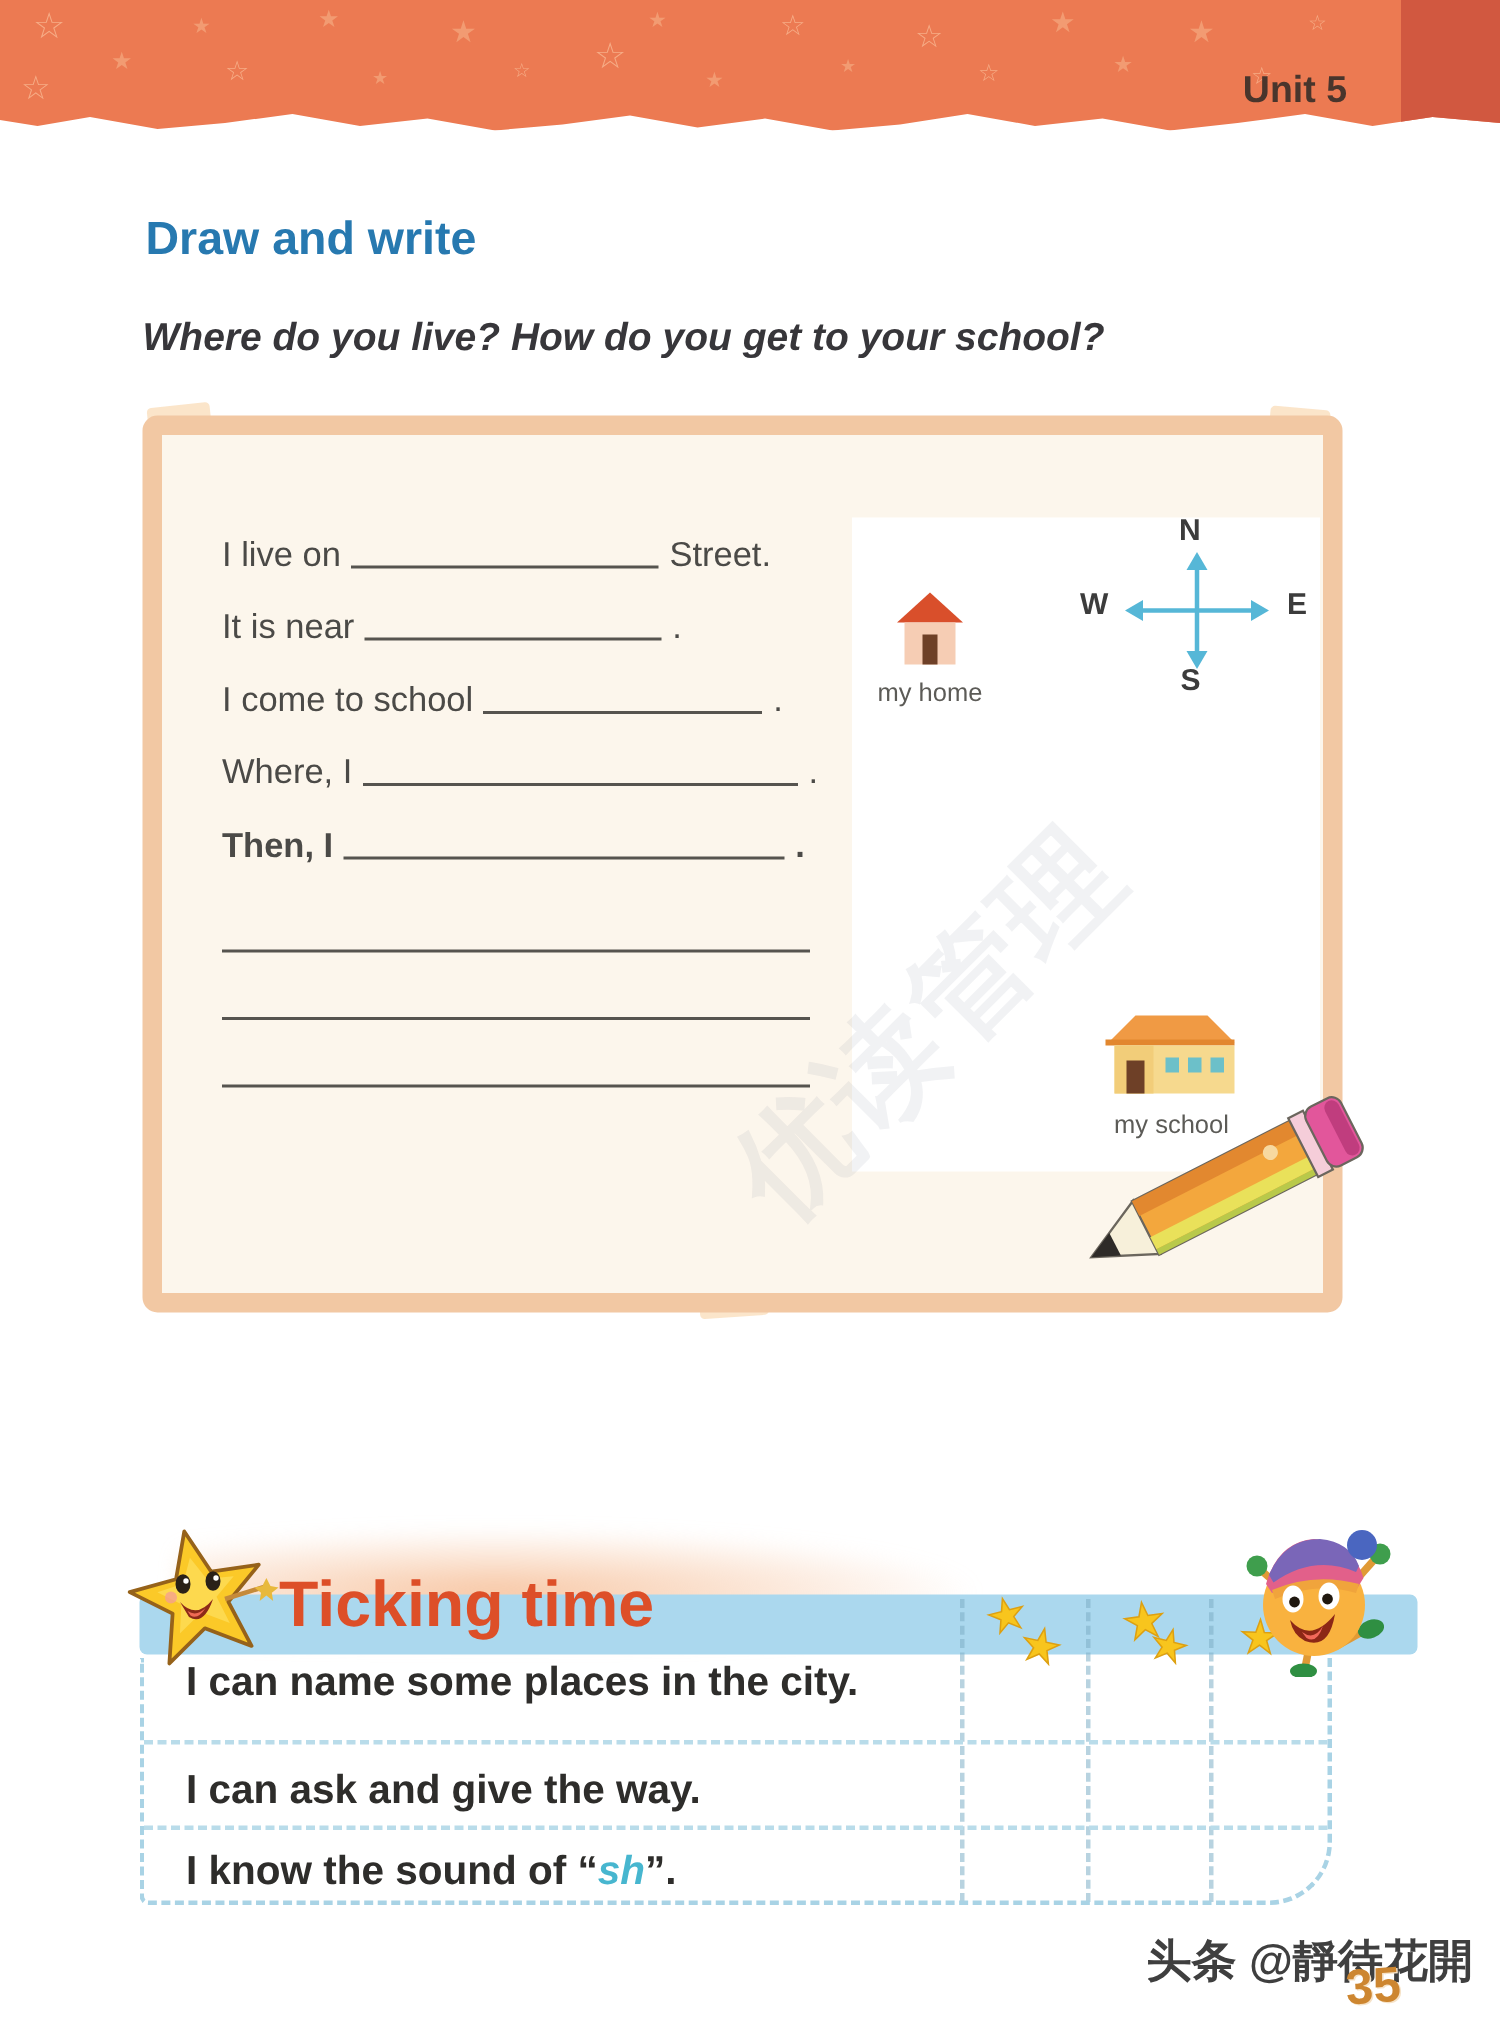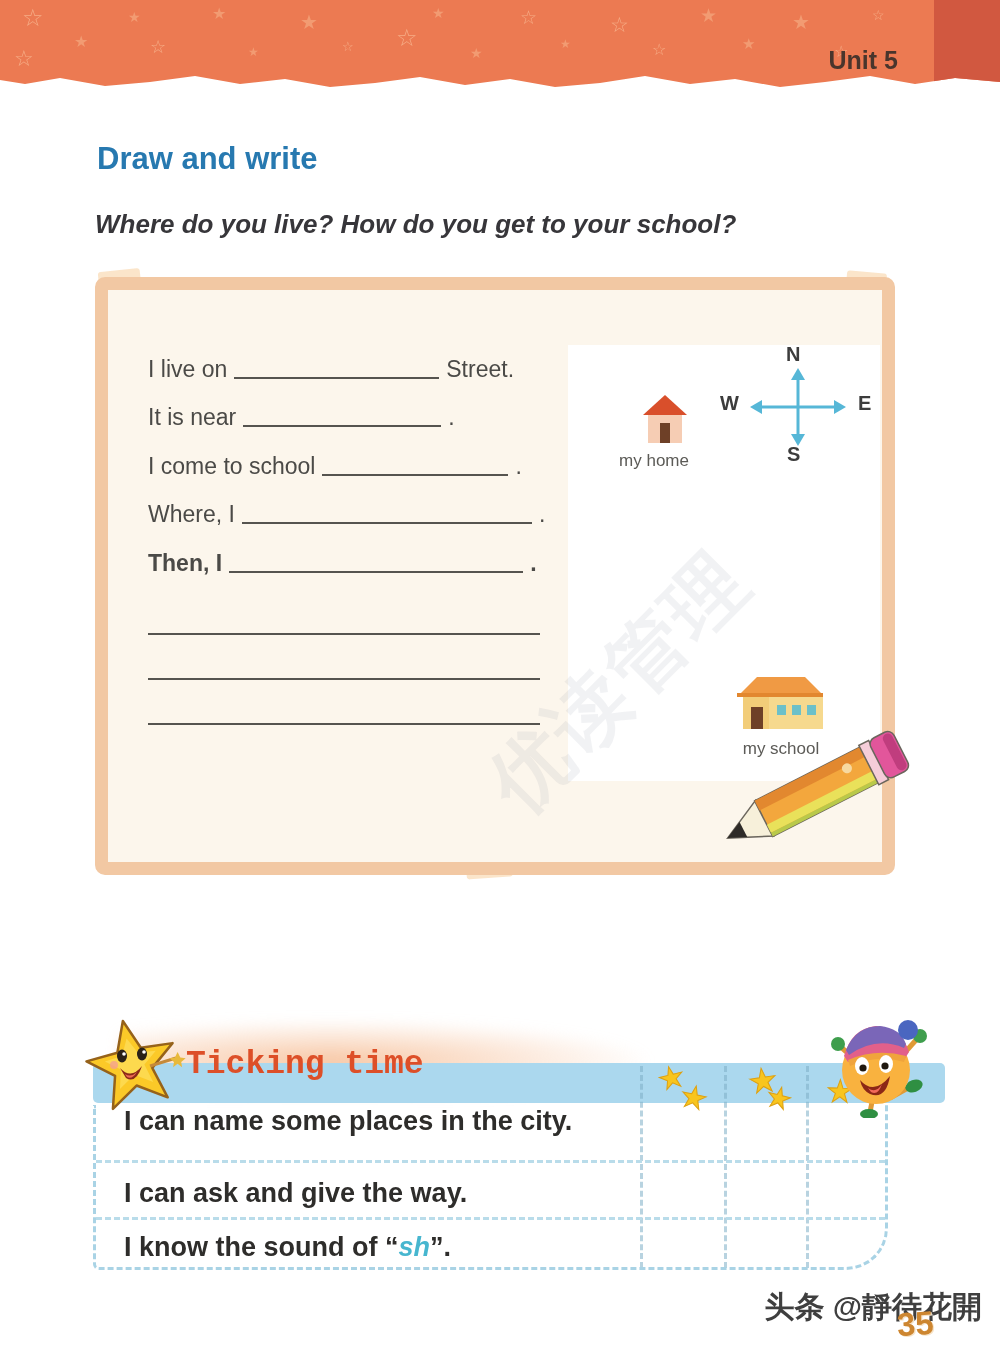--- a/index.html
+++ b/index.html
@@ -42,42 +42,42 @@
   .fl1{top:343px;} .fl2{top:388px;} .fl3{top:433px;}
 
   
   .compass{position:absolute;left:140px;top:0px;width:170px;height:122px;}
   .cl{position:absolute;font-size:20px;font-weight:bold;color:#3c3c3c;}
   .cl-n{left:78px;top:-2px;} .cl-s{left:79px;top:98px;} .cl-w{left:12px;top:47px;} .cl-e{left:150px;top:47px;}
   .compass svg{position:absolute;left:28px;top:22px;}
 
   
   .map-spot{position:absolute;text-align:center;}
-  .home-spot{left:41px;top:48px;width:80px;text-align:right;}
+  .home-spot{left:12px;top:48px;width:80px;}
   .school-spot{left:158px;top:330px;width:110px;}
   .map-label{display:block;font-size:17px;color:#5c5b57;margin-top:2px;}
 
   .pencil{position:absolute;left:695px;top:730px;width:230px;height:135px;z-index:5;}
 
   .wm-center{
     position:absolute;left:430px;top:630px;width:380px;text-align:center;
     transform:rotate(-45deg);font-size:78px;letter-spacing:4px;font-weight:bold;
     color:rgba(120,130,145,0.10);pointer-events:none;
   }
 
   
   .tick-cloud{
     position:absolute;left:118px;top:1020px;width:530px;height:76px;
     background:radial-gradient(ellipse at 40% 55%, rgba(247,196,160,.95), rgba(247,196,160,0) 72%);
     filter:blur(6px);
   }
   .tick-band{position:absolute;left:93px;top:1063px;width:852px;height:40px;background:#abd8ee;border-radius:5px;}
   .tick-col{position:absolute;top:1066px;height:202px;width:0;border-left:3px dashed rgba(125,175,198,.55);}
   .tc1{left:640px;} .tc2{left:724px;} .tc3{left:806px;}
-  .tick-title{position:absolute;left:186px;top:1046px;font-size:33px;font-weight:bold;color:#dd4f28;z-index:4;font-family:Liberation Mono, monospace;}
+  .tick-title{position:absolute;left:186px;top:1046px;font-size:43px;font-weight:bold;color:#dd4f28;z-index:4;}
   .star-mascot{position:absolute;left:84px;top:1016px;z-index:5;}
   .smiley-mascot{position:absolute;left:824px;top:1010px;z-index:5;}
   .band-star{position:absolute;z-index:4;line-height:1;}
   .band-star::before{content:"★";color:#f8c51d;-webkit-text-stroke:1px #dda012;}
   .bs1{left:658px;top:1063px;font-size:30px;transform:rotate(-14deg);}
   .bs2{left:680px;top:1082px;font-size:31px;transform:rotate(12deg);}
   .bs3{left:748px;top:1064px;font-size:33px;transform:rotate(-8deg);}
   .bs4{left:766px;top:1084px;font-size:29px;transform:rotate(14deg);}
   .bs5{left:826px;top:1076px;font-size:31px;transform:rotate(2deg);}
 

